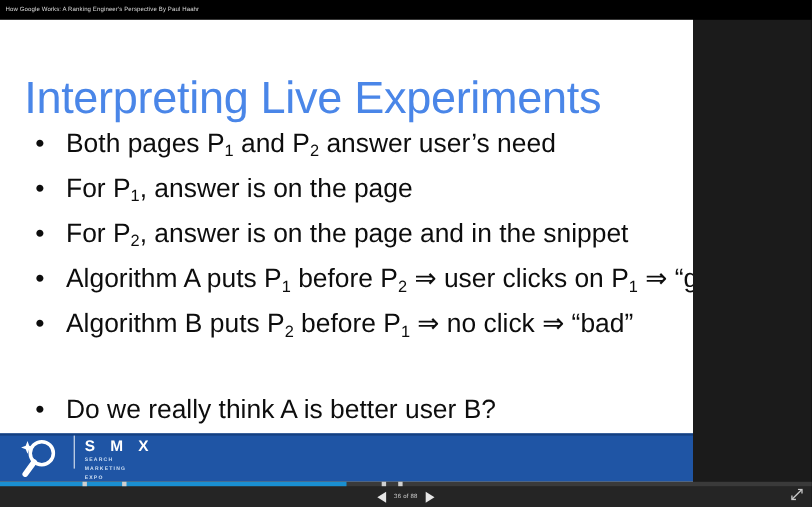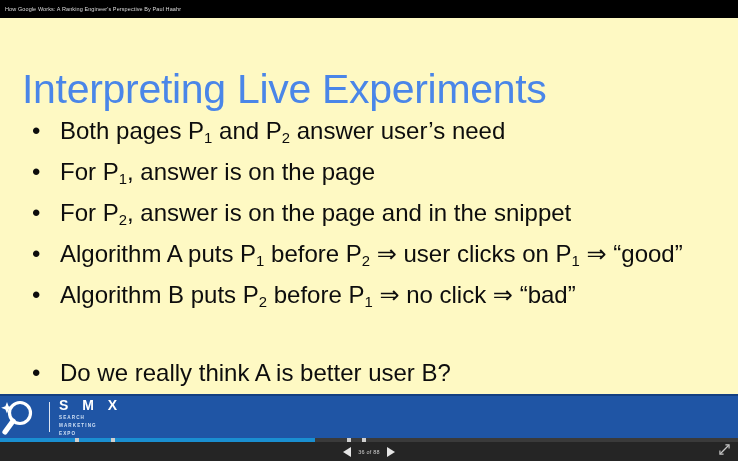--- a/index.html
+++ b/index.html
@@ -28,22 +28,22 @@
     letter-spacing:.1px;
     padding-left:5px;
     white-space:nowrap;
     font-family:"Liberation Sans", sans-serif;
   }
 
   
   .slide {
     position:absolute;
     top:18px; left:0;
-    width:738px; height:420px;
-    background:#fef9c3;
+    width:630px; height:420px;
+    background:#ffffff;
     overflow:hidden;
   }
 
   .slide-title {
     position:absolute;
     left:22px; top:48px;
     font-size:41px;
     color:#4a86e8;
     font-weight:400;
     letter-spacing:-0.3px;
@@ -86,21 +86,21 @@
     position:absolute;
     left:0; bottom:0;
     width:738px; height:44px;
     background:#1f55a5;
     border-top:2px solid #143f80;
     display:flex;
     align-items:center;
   }
   .smx-logo-wrap {
     display:flex;
-    align-items:center;
+    padding-left:18px;
     height:100%;
   }
   .smx-glass { width:42px; height:40px; }
   .smx-divider {
     width:1px; height:30px;
     background:#ffffff;
     opacity:.85;
     margin:0 9px 0 7px;
   }
   .smx-words { display:flex; flex-direction:column; justify-content:center; }

